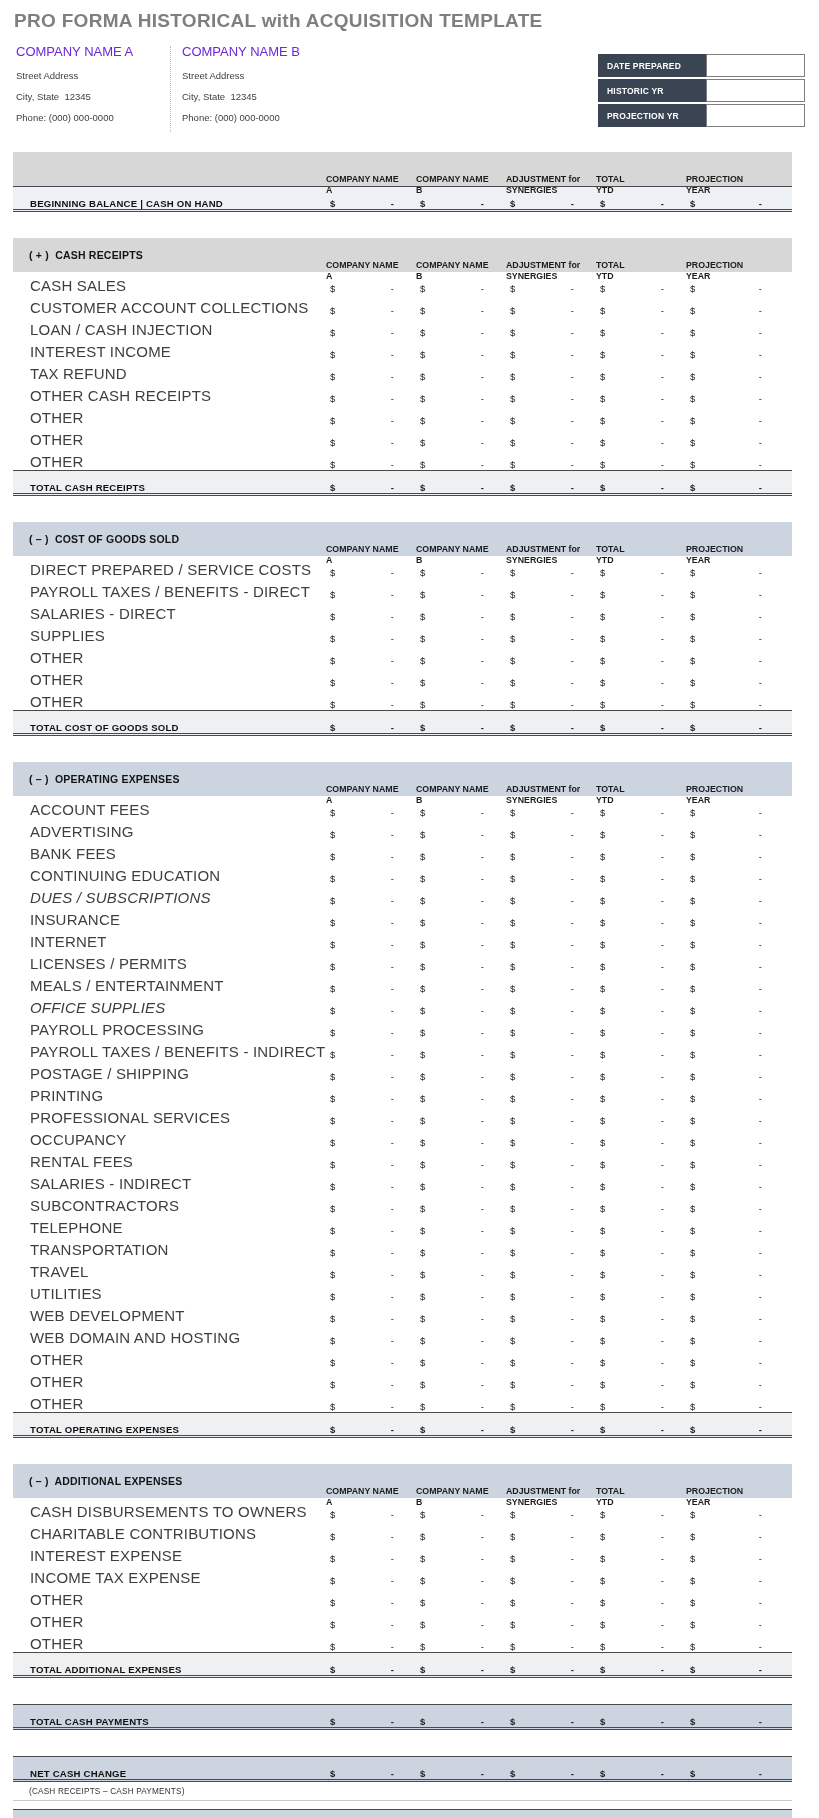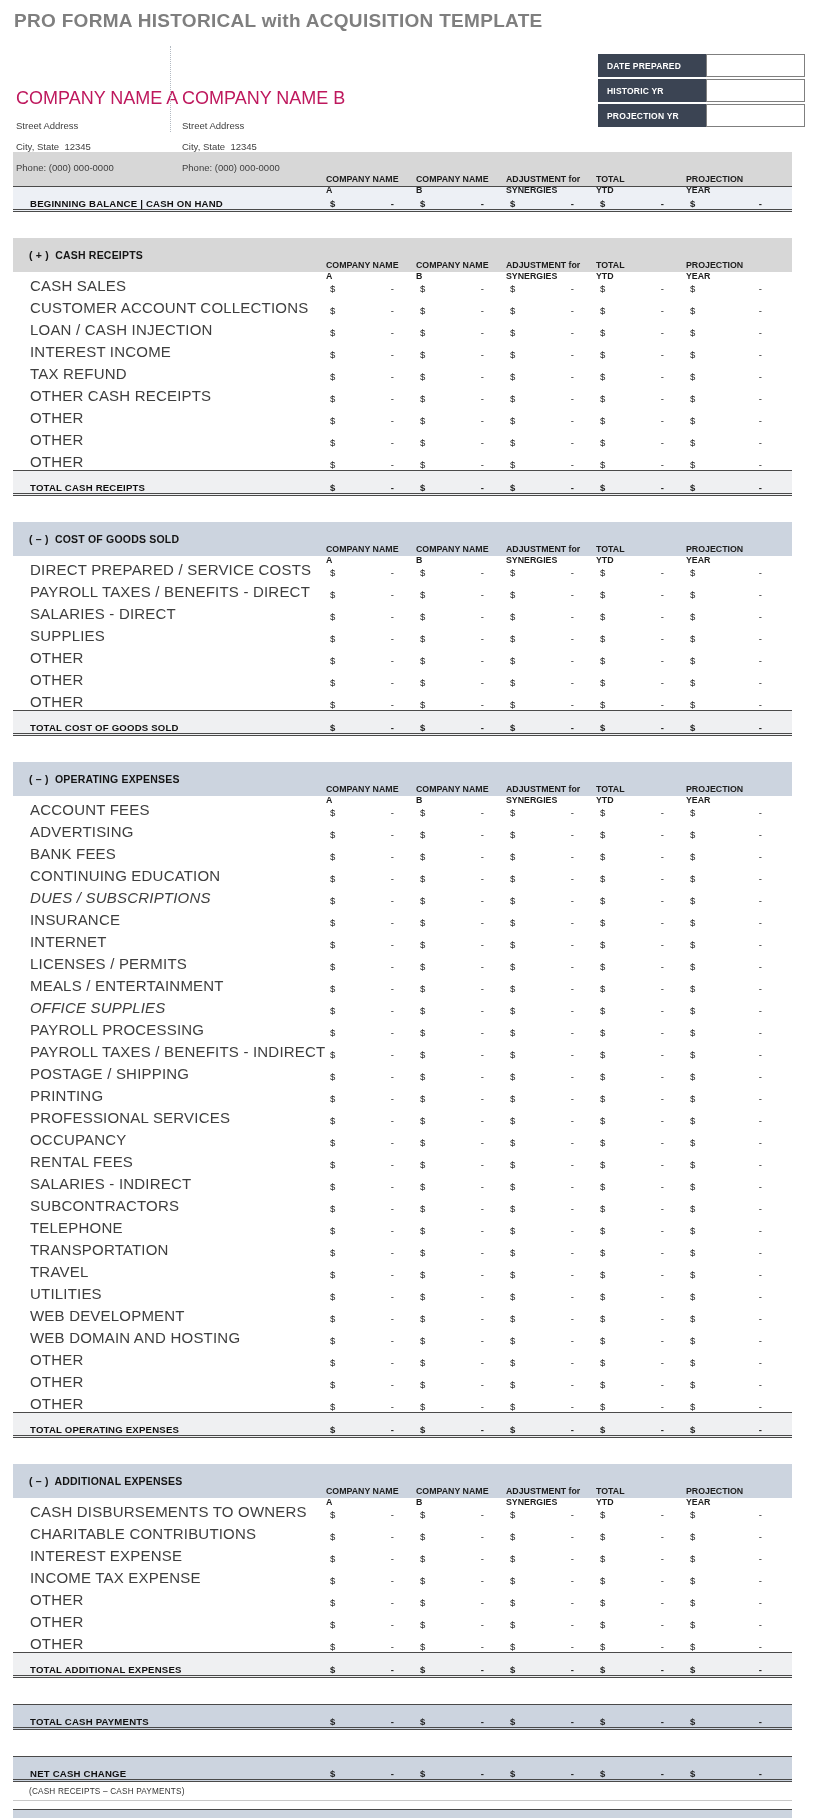--- a/index.html
+++ b/index.html
@@ -18,21 +18,21 @@
     letter-spacing:0.3px;
   }
   .top-area { position:relative; margin:10px 14px 0 16px; height:96px; }
   .company-block { position:absolute; top:2px; }
   .company-a { left:0; }
   .company-b { left:166px; }
   .v-divider {
     position:absolute; left:154px; top:4px; height:86px; width:0;
     border-left:1px dotted #b3bac2;
   }
-  .company-name { font-size:18px; color:#be185d; margin-bottom:6px;margin-top:44px; }
+  .company-name { font-size:13px; color:#6d28d9; margin-bottom:6px; }
   .company-line { font-size:9.5px; color:var(--body_text); line-height:21px; white-space:pre-wrap; }
   .info-box { position:absolute; left:598px; top:54px; width:207px; }
   .info-row { display:flex; height:23px; margin-bottom:2px; }
   .info-label {
     width:108px; background:var(--info_label_bg); color:var(--info_label_text);
     font-size:8.5px; font-weight:bold; display:flex; align-items:center;
     padding-left:9px; box-sizing:border-box; letter-spacing:0.2px;
   }
   .info-value { flex:1; border:1px solid var(--info_cell_border); background:#fff; box-sizing:border-box; }
 

